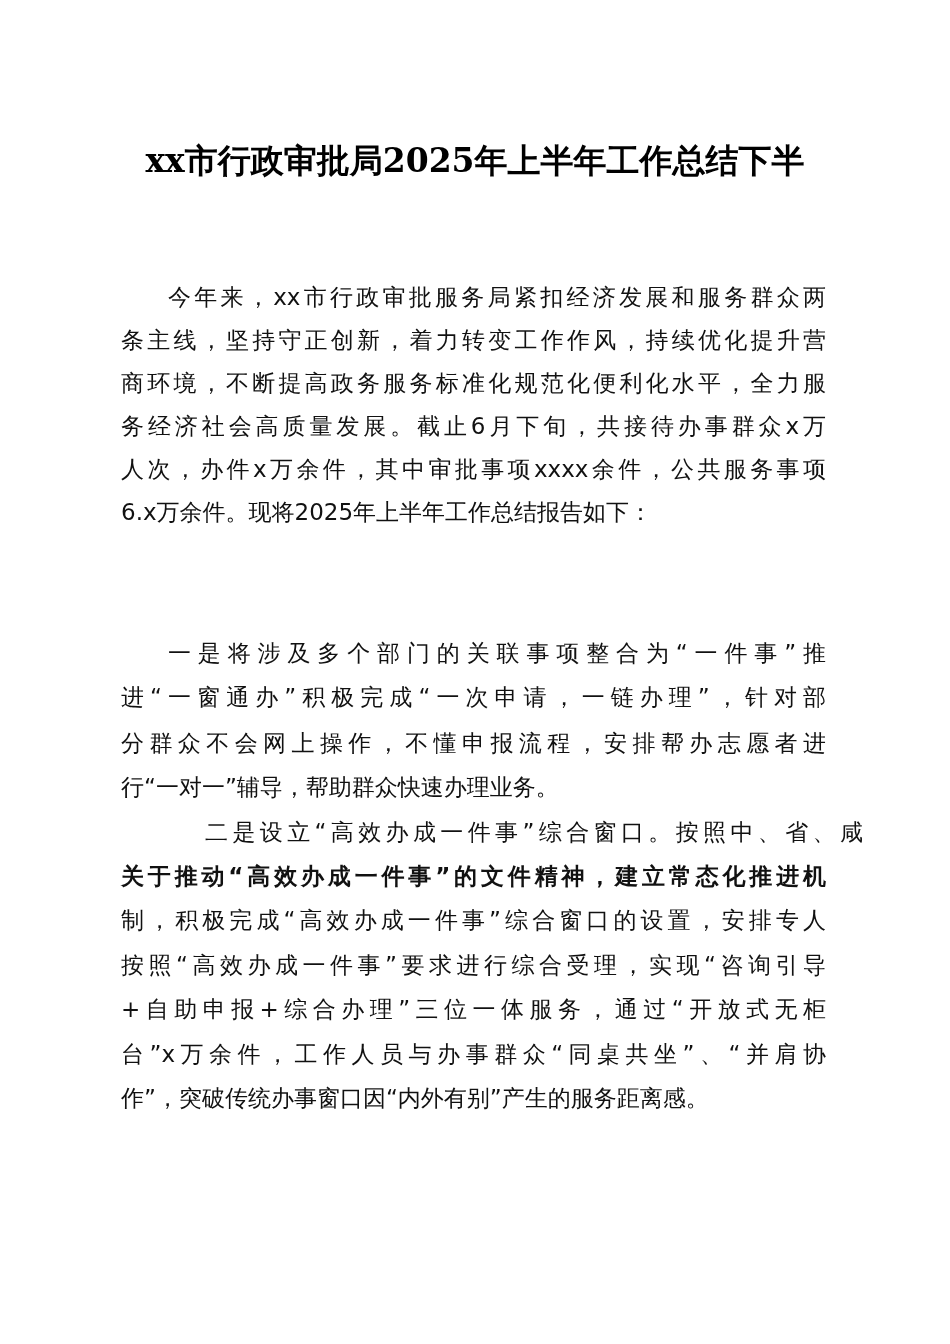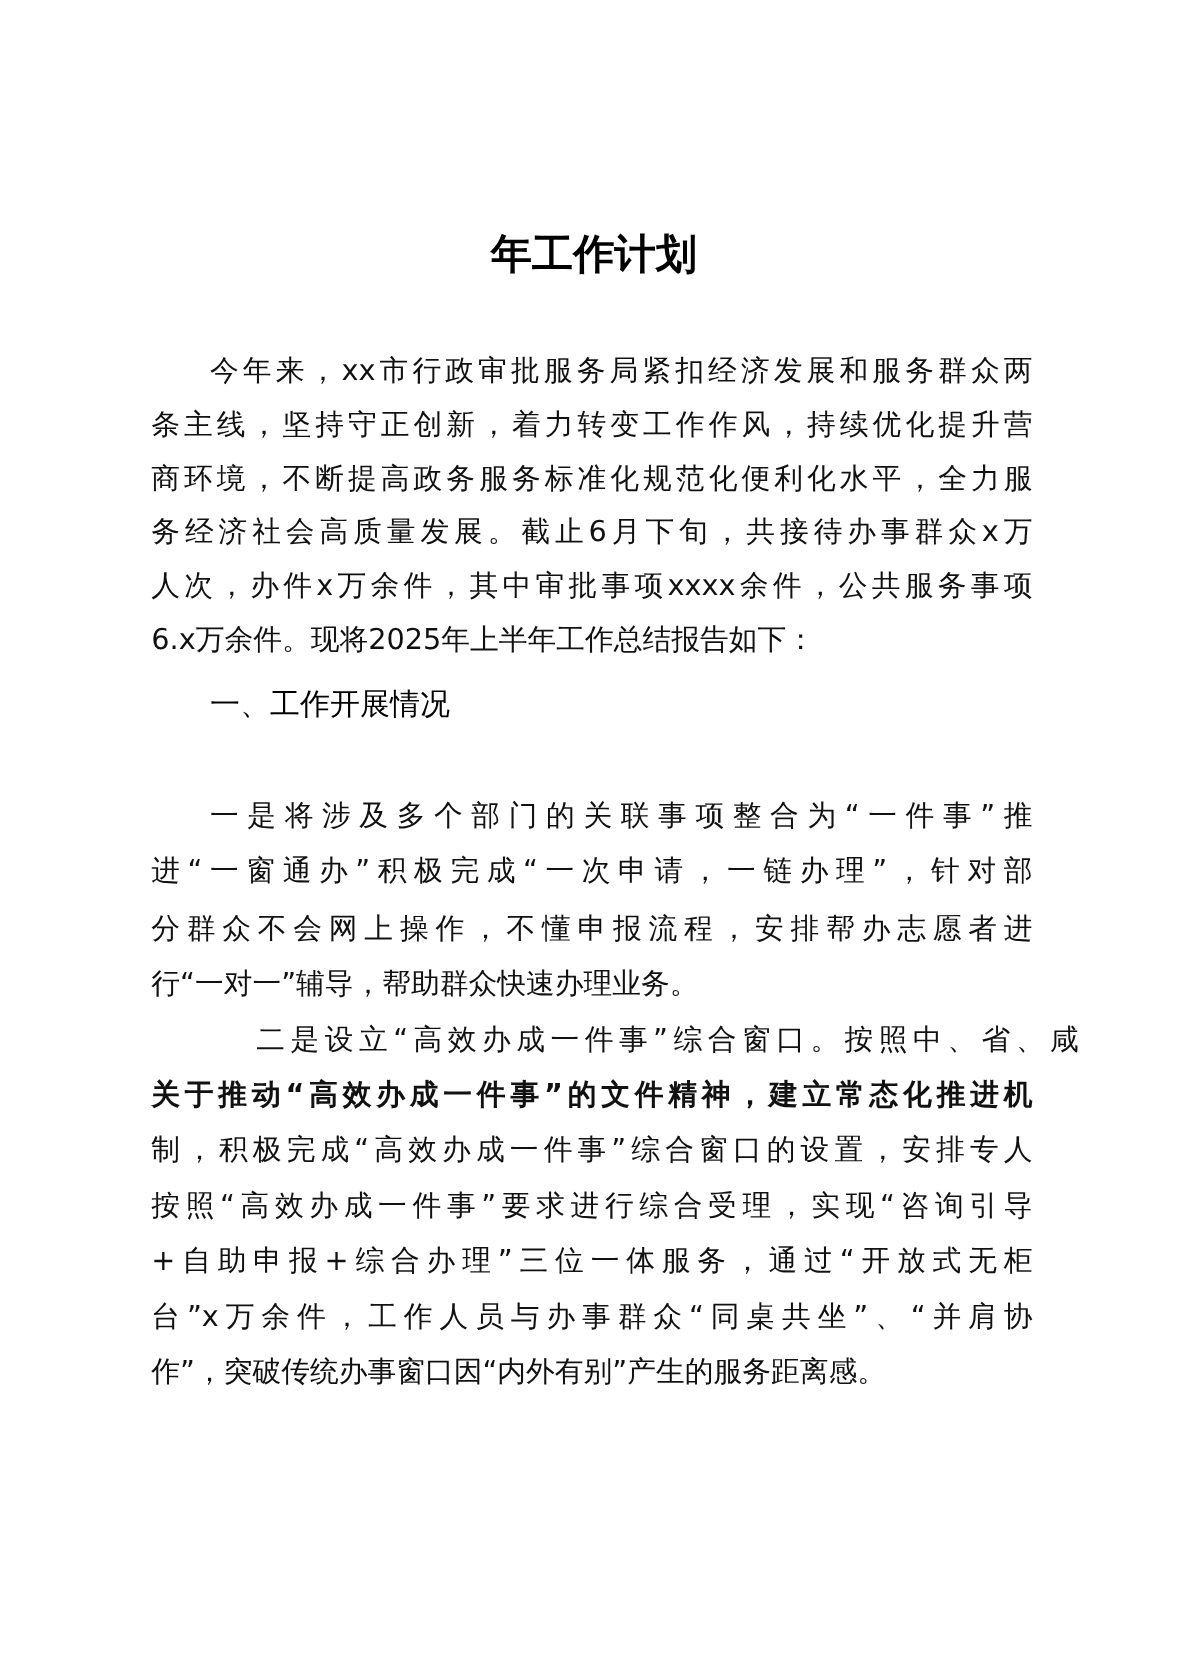--- a/index.html
+++ b/index.html
@@ -74,32 +74,31 @@
       line-height: 30px;
       color: #111111;
       white-space: nowrap;
     }
   </style>
 </head>
 <body>
 
 <div class="page">
 
-  <div class="title l2">年工作计划</div>
+  <div class="title l1">xx市行政审批局2025年上半年工作总结下半</div>
 
   <div>
     <div class="line indent" style="top:282px;">今年来，xx市行政审批服务局紧扣经济发展和服务群众两</div>
     <div class="line" style="top:325px;">条主线，坚持守正创新，着力转变工作作风，持续优化提升营</div>
     <div class="line" style="top:368px;">商环境，不断提高政务服务标准化规范化便利化水平，全力服</div>
     <div class="line" style="top:411px;">务经济社会高质量发展。截止6月下旬，共接待办事群众x万</div>
     <div class="line" style="top:454px;">人次，办件x万余件，其中审批事项xxxx余件，公共服务事项</div>
     <div class="line last" style="top:497px;">6.x万余件。现将2025年上半年工作总结报告如下：</div>
   </div>
 
-  <div class="heading1" style="top:548px;">一、工作开展情况</div>
 
 
   <div>
     <div class="line indent" style="top:638px;">一是将涉及多个部门的关联事项整合为“一件事”推</div>
     <div class="line" style="top:682px;">进“一窗通办”积极完成“一次申请，一链办理”，针对部</div>
     <div class="line" style="top:728px;">分群众不会网上操作，不懂申报流程，安排帮办志愿者进</div>
     <div class="line last" style="top:772px;">行“一对一”辅导，帮助群众快速办理业务。</div>
   </div>
 
   <div>

